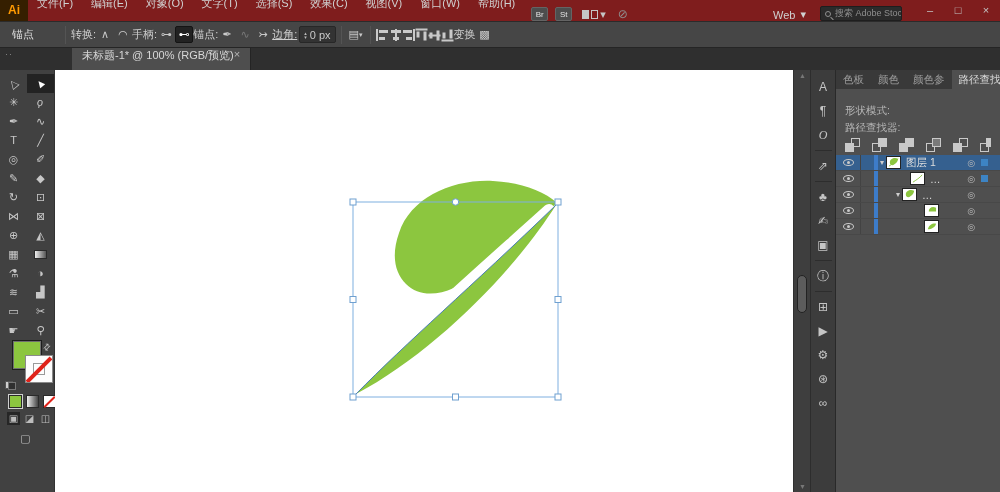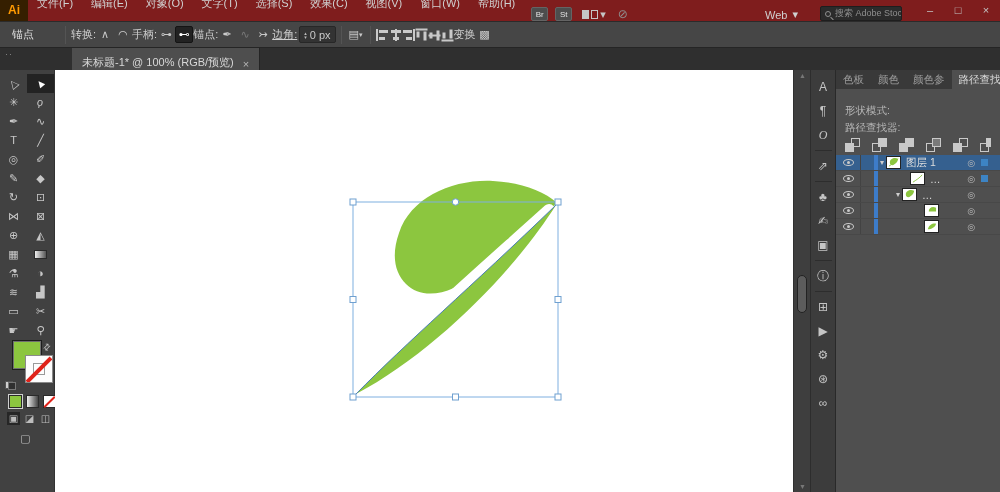--- a/index.html
+++ b/index.html
@@ -9,21 +9,21 @@
 
 #titlebar{position:absolute;left:0;top:0;width:1000px;height:22px;background:#7f1d1d;display:flex;align-items:flex-end;font-size:11px;border-bottom:1px solid #2b2b2b}
 #logo{width:28px;height:22px;background:#351f00;color:#ff9a00;font-weight:bold;display:flex;align-items:center;justify-content:center;font-size:12px}
 .menu-item{padding:0 9px;color:#d0d0d0;height:36px;display:flex;align-items:center;white-space:nowrap}
 .badge{min-width:17px;height:14px;background:#4d4d4d;border:1px solid #646464;border-radius:2px;font-size:8px;color:#e3e3e3;display:flex;align-items:center;justify-content:center;margin-left:7px;padding:0 1px}
 .ws-icon{margin-left:10px;display:flex;align-items:center;gap:2px;color:#c5c5c5}
 .ws-sq{width:7px;height:9px;background:#c5c5c5;display:inline-block}
 .ws-sq2{width:7px;height:9px;border:1px solid #c5c5c5;display:inline-block}
 .mut{margin-left:12px;color:#8f8f8f;font-size:12px}
 #tb-spacer{flex:1}
-.ws-label{display:flex;align-items:center;gap:5px;color:#d0d0d0;margin-right:22px}
+.ws-label{display:flex;align-items:center;gap:5px;color:#d0d0d0;margin-right:14px}
 #search-box{width:82px;height:15px;background:#2b2b2b;border:1px solid #1e1e1e;border-radius:2px;display:flex;align-items:center;padding:0 4px;color:#8f8f8f;font-size:9px;white-space:nowrap;overflow:hidden;margin-right:14px}
 .mag{display:inline-block;width:6px;height:6px;border:1px solid #8f8f8f;border-radius:50%;position:relative;margin-right:4px;flex:0 0 auto}
 .mag::after{content:"";position:absolute;width:4px;height:1px;background:#8f8f8f;transform:rotate(45deg);left:4px;top:6px}
 .win-btn{width:28px;height:22px;display:flex;align-items:center;justify-content:center;color:#c3c3c3;font-size:11px}
 
 
 #controlbar{position:absolute;left:0;top:22px;width:1000px;height:26px;background:#464646;border-bottom:1px solid #252525;display:flex;align-items:center;font-size:11px;color:#c9c9c9;padding:0 12px;}
 .cb-label{color:#cfcfcf;white-space:nowrap}
 .cb-title{margin-right:26px;color:#dedede}
 .cb-sep{width:1px;height:18px;background:#383838;border-right:1px solid #545454;margin:0 5px}
@@ -42,21 +42,21 @@
 .ali.c i:nth-child(2){left:2px;top:1px;width:10px;height:3px}
 .ali.c i:nth-child(3){left:4px;bottom:1px;width:6px;height:3px}
 .ali.r i:nth-child(1){right:0;top:0;bottom:0;width:2px}
 .ali.r i:nth-child(2){right:3px;top:1px;width:9px;height:3px}
 .ali.r i:nth-child(3){right:3px;bottom:1px;width:6px;height:3px}
 .ali.v{transform:rotate(90deg)}
 
 
 #tabbar{position:absolute;left:0;top:48px;width:1000px;height:22px;background:#2f2f2f}
 #collapse-dots{position:absolute;left:5px;top:1px;color:#8a8a8a;font-size:9px;letter-spacing:1px}
-#doc-tab{position:absolute;left:72px;top:0;height:22px;background:#4e4e4e;display:flex;align-items:flex-end;padding:0 10px;color:#d8d8d8;font-size:11px;gap:9px;border-right:1px solid #242424}
+#doc-tab{position:absolute;left:72px;top:0;height:22px;background:#4e4e4e;display:flex;align-items:flex-start;padding:0 10px;color:#d8d8d8;font-size:11px;border-right:1px solid #242424}
 #doc-tab .close{color:#b5b5b5;font-size:11px}
 
 
 #toolbar{position:absolute;left:0;top:70px;width:55px;height:422px;background:#414141;border-right:1px solid #323232}
 #tool-grid{display:grid;grid-template-columns:27px 27px;grid-auto-rows:19px;padding-top:4px;justify-content:center}
 .tool{display:flex;align-items:center;justify-content:center;color:#c7c7c7;font-size:11px;line-height:1}
 .tool.active{background:#232323;color:#fff}
 .rot{display:inline-block;transform:rotate(-40deg)}
 .rot2{display:inline-block;transform:rotate(15deg)}
 .grad{width:13px;height:9px;background:linear-gradient(90deg,#eee,#555);border:1px solid #2a2a2a}

